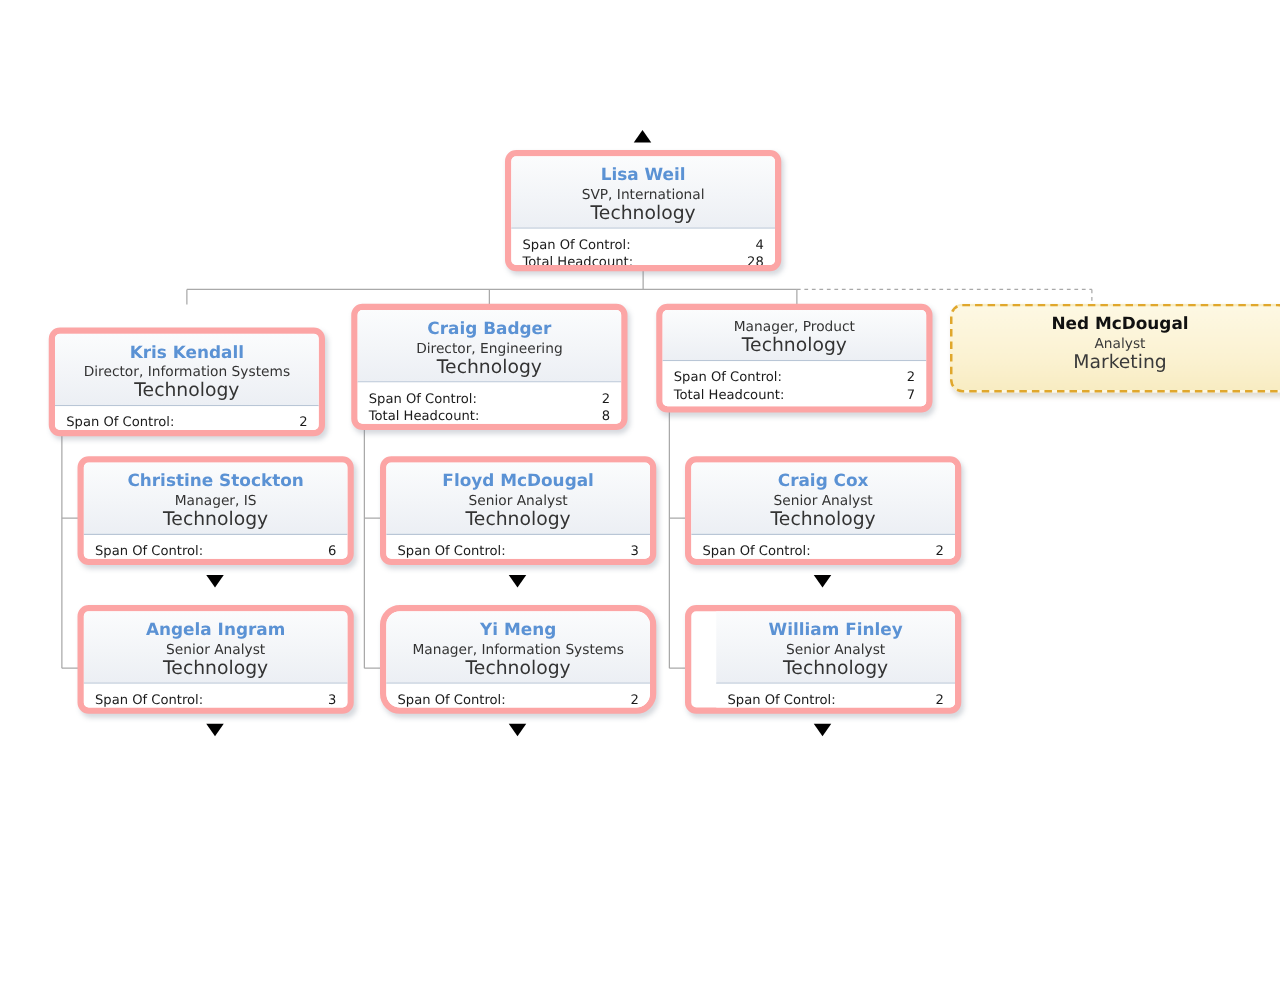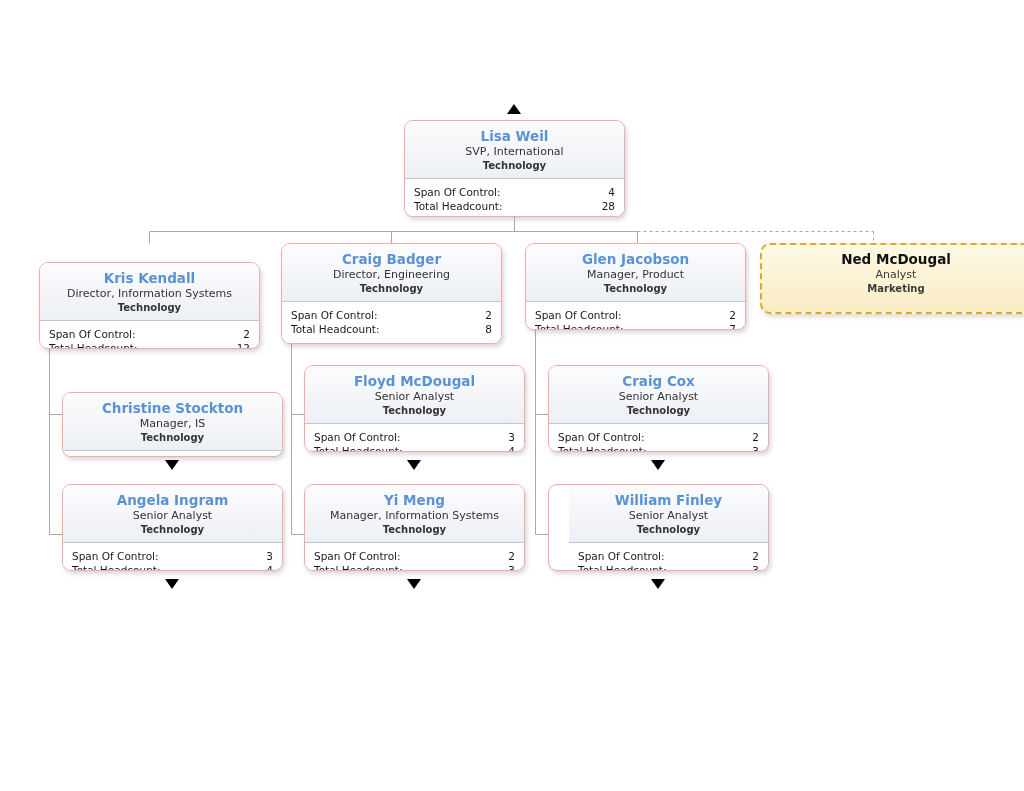--- a/index.html
+++ b/index.html
@@ -25,21 +25,21 @@
     left: 0; top: 0;
     width: 1024px;
     height: 791px;
     pointer-events: none;
   }
 
   
   .node {
     position: absolute;
     box-sizing: border-box;
-    border: 1px solid #fca5a5;
+    border: 5px solid #fca5a5;
     border-radius: 9px;
     background: #ffffff;
     box-shadow: 2px 3px 4px rgba(120,130,145,0.30);
     overflow: hidden;
   }
   .node-head {
     padding: 7px 9px 5px 9px;
     text-align: center;
     background: linear-gradient(to bottom, #fbfcfd 0%, #f3f5f8 55%, #eceff4 100%);
     border-bottom: 1px solid #b9c6d6;
@@ -51,25 +51,24 @@
     line-height: 17px;
     white-space: nowrap;
   }
   .node-title {
     font-size: 11px;
     color: #333333;
     line-height: 14px;
     white-space: nowrap;
   }
   .node-dept {
-    font-size: 10px;
+    font-size: 15px;
     color: #333333;
     line-height: 14px;
     white-space: nowrap;
-    font-weight: bold;
   }
   .node-stats {
     padding: 6px 9px 7px 9px;
     background: #ffffff;
     text-align: center;
   }
   .stat-row {
     display: flex;
     justify-content: space-between;
     align-items: baseline;
@@ -207,21 +206,20 @@
       </div>
       <div class="stat-row">
         <span class="stat-label">Total Headcount:</span>
         <span class="stat-value">8</span>
       </div>
     </div>
   </div>
 
   <div class="node" style="left:525px; top:243px; width:221px; height:87px;">
     <div class="node-head">
-      <div class="node-name">Glen Jacobson</div>
       <div class="node-title">Manager, Product</div>
       <div class="node-dept">Technology</div>
     </div>
     <div class="node-stats">
       <div class="stat-row">
         <span class="stat-label">Span Of Control:</span>
         <span class="stat-value">2</span>
       </div>
       <div class="stat-row">
         <span class="stat-label">Total Headcount:</span>
@@ -231,21 +229,21 @@
   </div>
 
   <div class="node node-dotted" style="left:760px; top:243px; width:272px; height:71px;">
     <div class="node-head">
       <div class="node-name">Ned McDougal</div>
       <div class="node-title">Analyst</div>
       <div class="node-dept">Marketing</div>
     </div>
   </div>
 
-  <div class="node" style="left:62px; top:365px; width:221px; height:65px;margin-top:27px;">
+  <div class="node" style="left:62px; top:365px; width:221px; height:87px;">
     <div class="node-head">
       <div class="node-name">Christine Stockton</div>
       <div class="node-title">Manager, IS</div>
       <div class="node-dept">Technology</div>
     </div>
     <div class="node-stats">
       <div class="stat-row">
         <span class="stat-label">Span Of Control:</span>
         <span class="stat-value">6</span>
       </div>
@@ -307,21 +305,21 @@
         <span class="stat-label">Span Of Control:</span>
         <span class="stat-value">3</span>
       </div>
       <div class="stat-row">
         <span class="stat-label">Total Headcount:</span>
         <span class="stat-value">4</span>
       </div>
     </div>
   </div>
 
-  <div class="node" style="left:304px; top:484px; width:221px; height:87px;">
+  <div class="node" style="left:304px; top:484px; width:221px; height:87px;border-radius:16px;">
     <div class="node-head">
       <div class="node-name">Yi Meng</div>
       <div class="node-title">Manager, Information Systems</div>
       <div class="node-dept">Technology</div>
     </div>
     <div class="node-stats">
       <div class="stat-row">
         <span class="stat-label">Span Of Control:</span>
         <span class="stat-value">2</span>
       </div>

